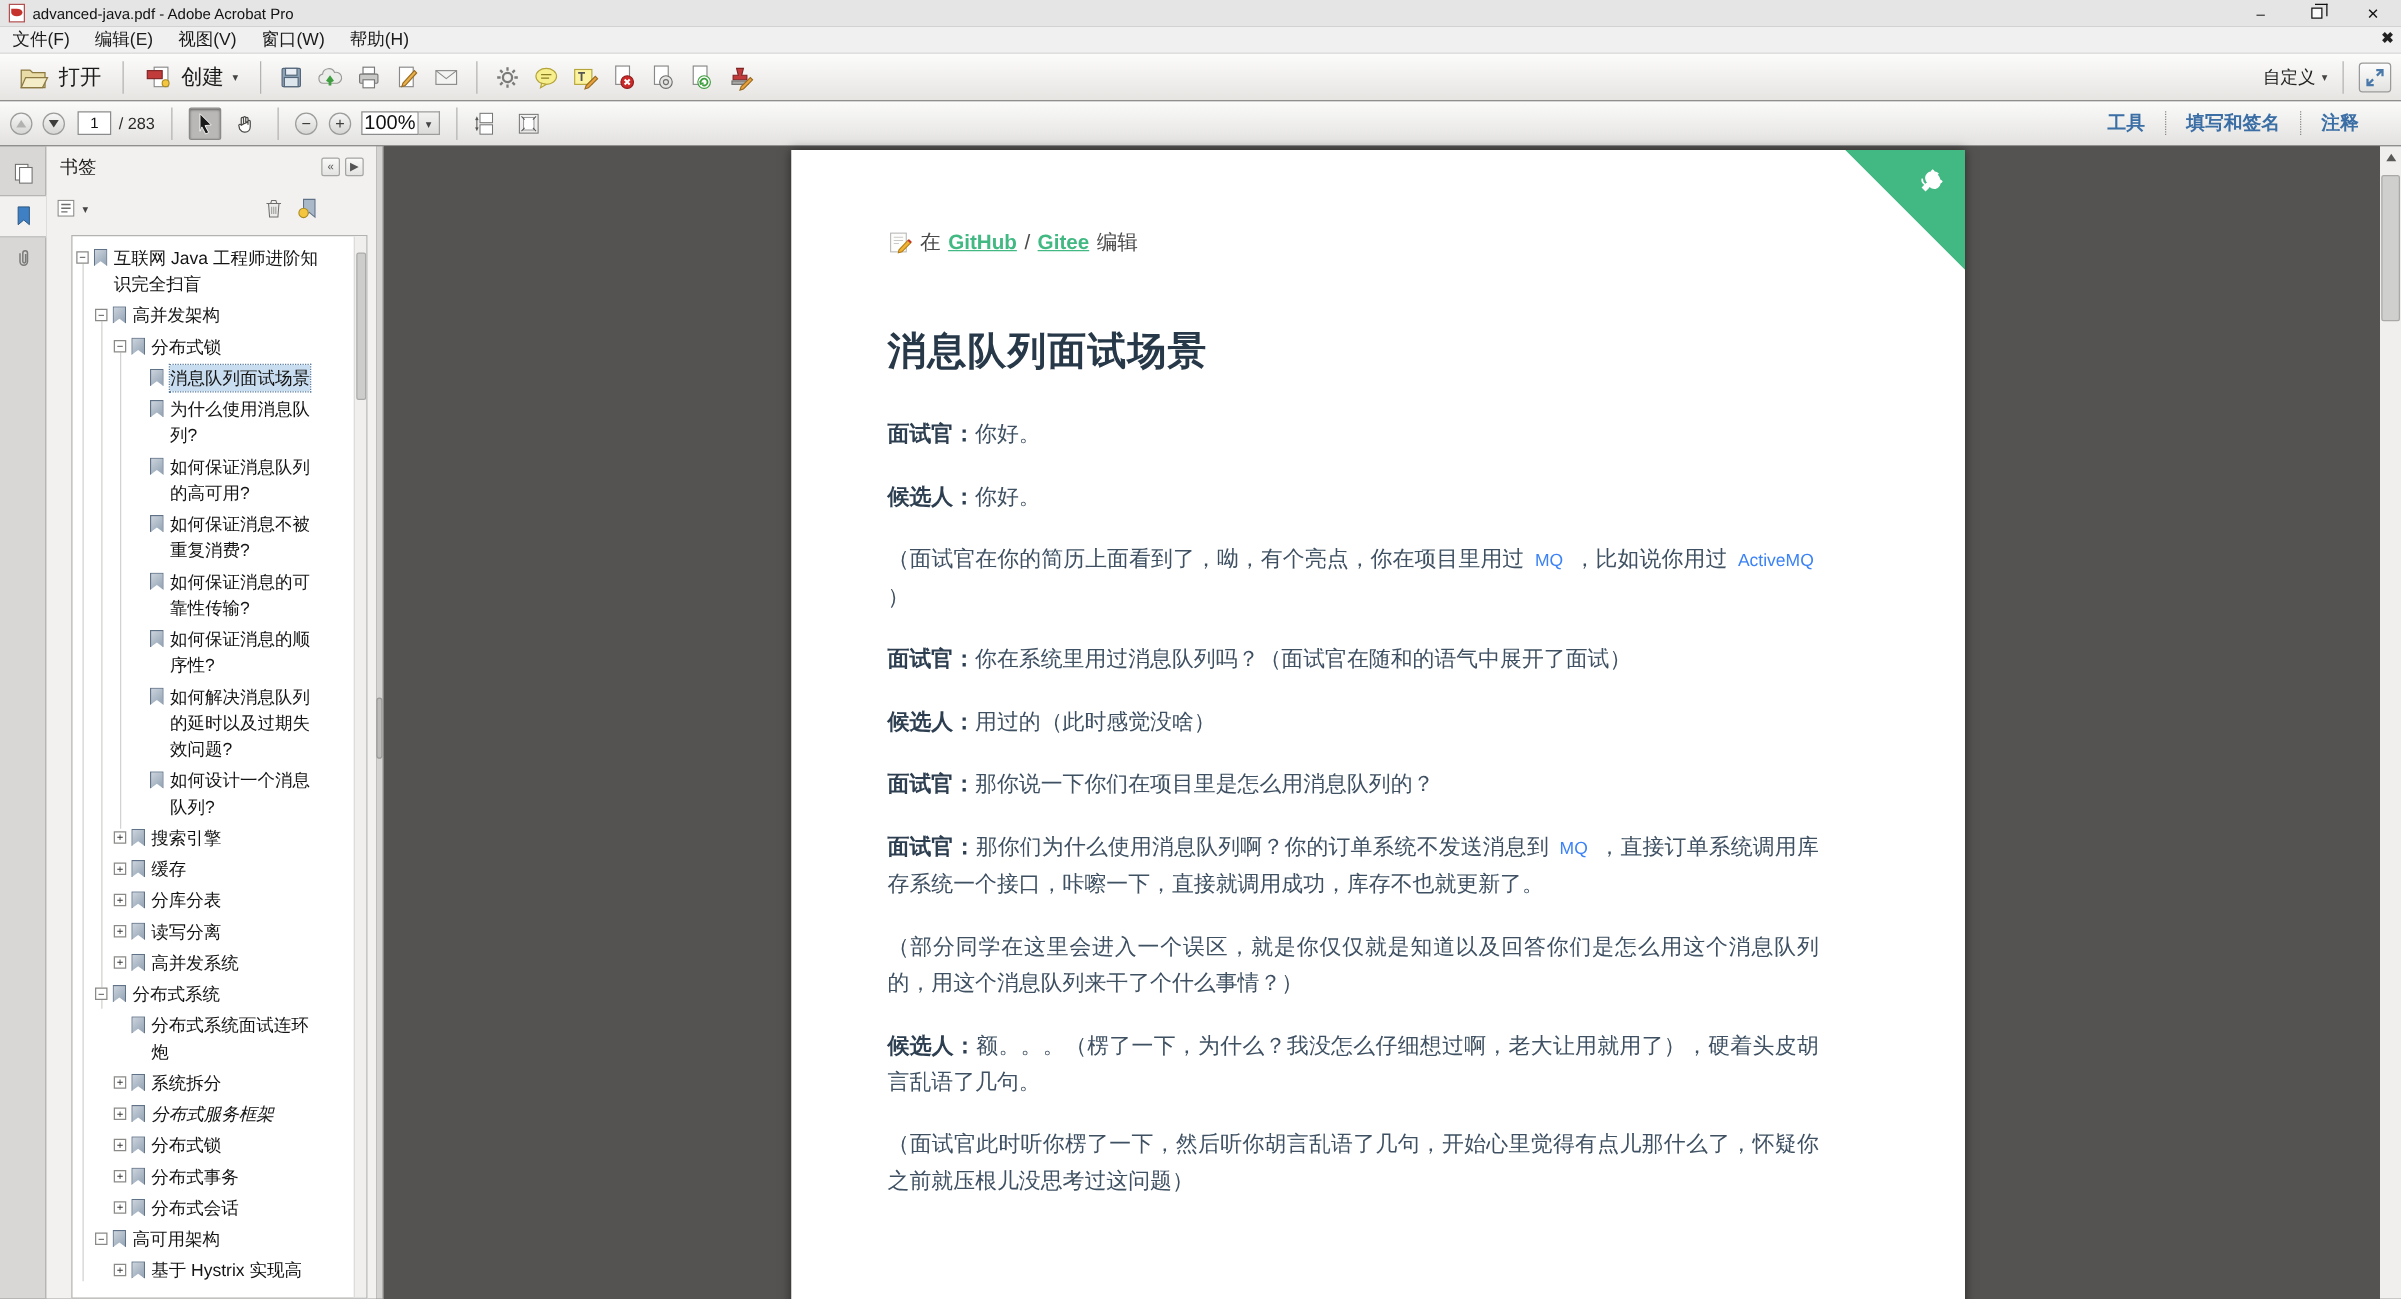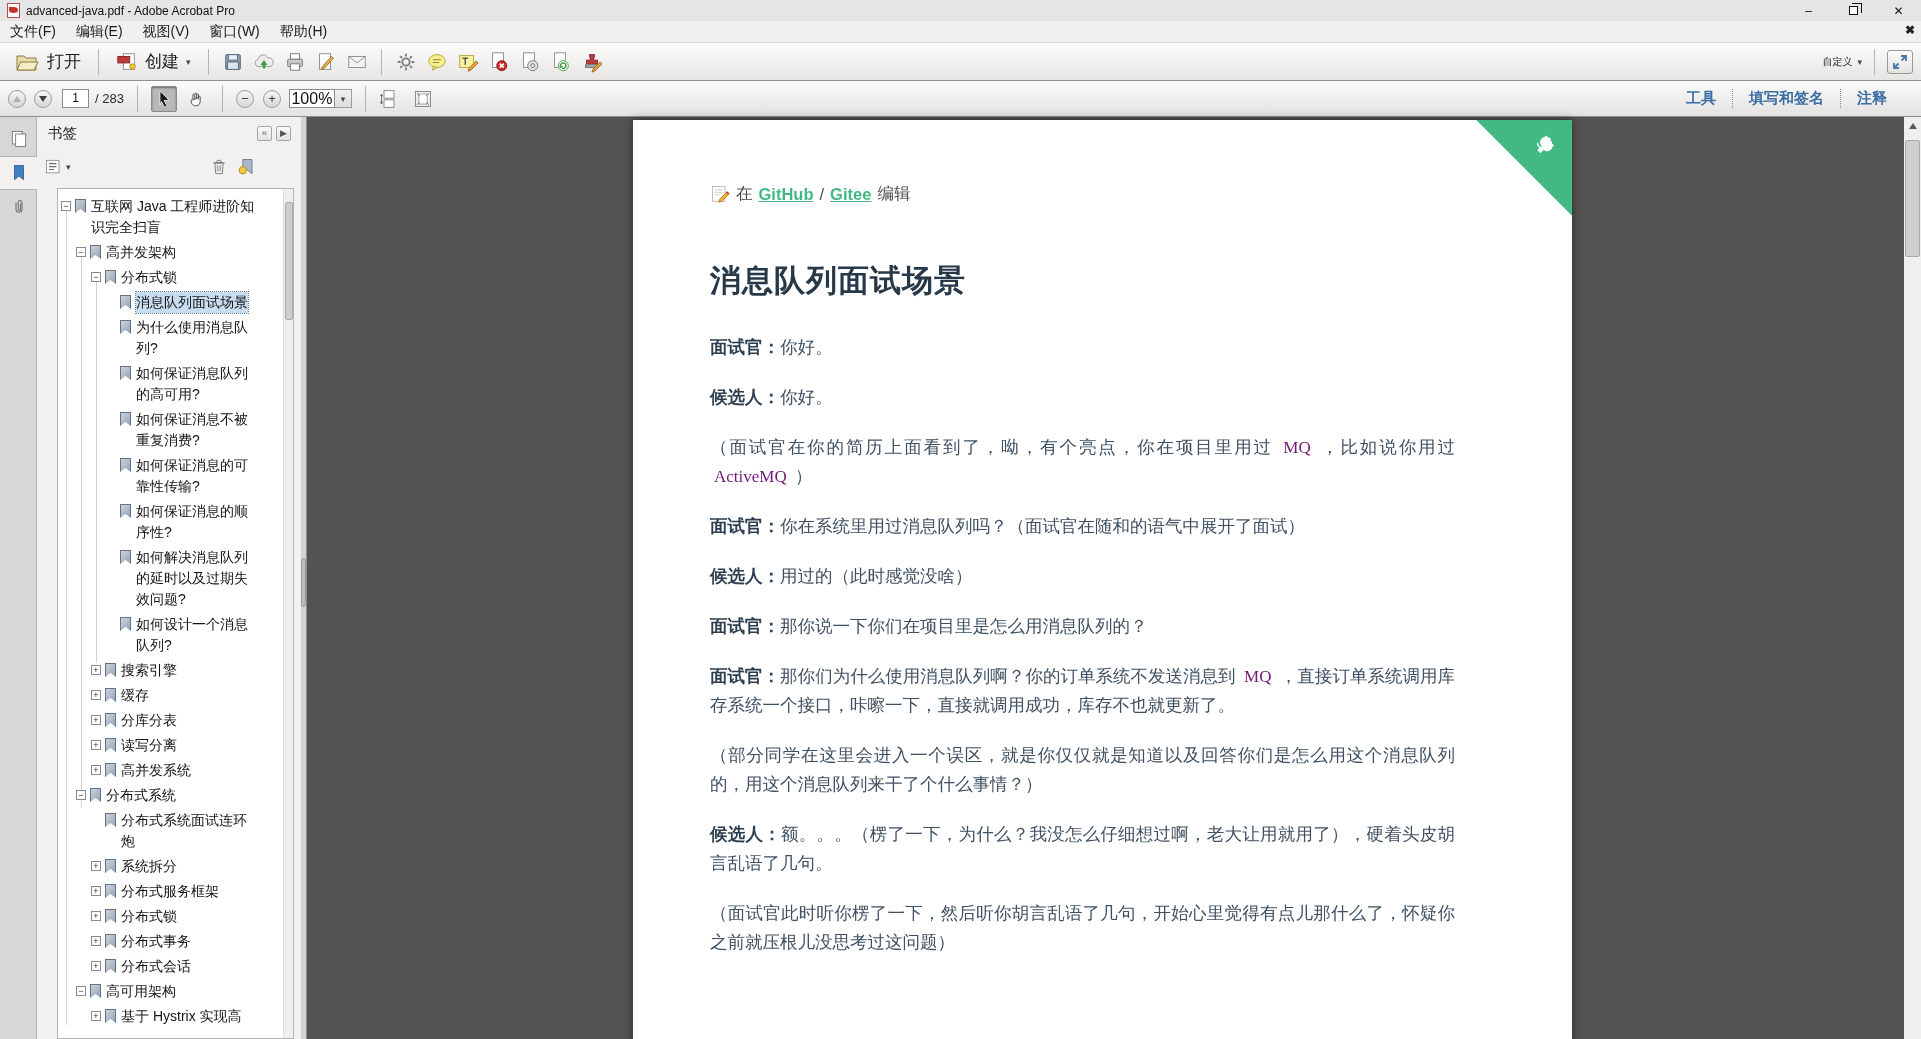--- a/index.html
+++ b/index.html
@@ -34,21 +34,21 @@
   #toolbar-nav { position:absolute; left:0; top:81px; width:1921px; height:36px;
     background:linear-gradient(#fbfbfa,#e3e2e0); border-bottom:1px solid #8f8f8f;
     display:flex; align-items:center; padding-left:8px; }
   .tb-divider { width:1px; height:26px; background:#b3b3b1; margin:0 13px; }
   .tb-btn { display:flex; align-items:center; gap:7px; padding:2px 4px; border-radius:3px; }
   .tb-label { font-size:17px; color:#1a1a1a; }
   .ticon { width:22px; height:22px; display:block; }
   .icon-row { display:flex; align-items:center; gap:9px; }
   .caret { font-size:9px; color:#444; }
   #toolbar-right { margin-left:auto; display:flex; align-items:center; margin-right:8px; }
-  #customize-label { font-size:10px; color:#222; margin-right:5px; }
+  #customize-label { font-size:14px; color:#222; margin-right:5px; }
   #expand-btn { width:26px; height:24px; border:1px solid #9a9a9a; border-radius:3px;
     background:linear-gradient(#fdfdfd,#e2e2e0); display:flex; align-items:center; justify-content:center; margin-left:12px; }
 
   .circle-btn { width:18px; height:18px; border-radius:50%;
     background:linear-gradient(#f6f6f6,#d6d6d4); border:1px solid #9c9c9a;
     display:flex; align-items:center; justify-content:center; }
   .arr-up { width:0; height:0; border-left:4px solid transparent; border-right:4px solid transparent; border-bottom:6px solid #b2b2b0; }
   .arr-down { width:0; height:0; border-left:4px solid transparent; border-right:4px solid transparent; border-top:6px solid #3d3d3b; }
   #page-num-box { width:27px; height:19px; background:#fff; border:1px solid #8c8c8c;
     font-size:12px; color:#111; text-align:center; line-height:17px; margin:0 6px 0 10px; }
@@ -111,21 +111,21 @@
     clip-path:polygon(0 0,100% 0,100% 100%); }
   #ribbon .octo { position:absolute; left:50px; top:12px; transform:rotate(45deg); }
   #page-content { padding:63px 117px 0 77px; }
   #edit-line { display:flex; align-items:center; gap:6px; font-size:16.5px; color:#4a4a4a; }
   #edit-line a { font-weight:bold; text-decoration:underline; }
   #doc-title { margin-top:55px; font-size:31px; font-weight:bold; color:#273849; letter-spacing:1px; }
   #doc-paragraphs { margin-top:31px; }
   .paragraph { font-family:"Liberation Serif","DejaVu Serif",serif; font-size:17.5px;
     line-height:29px; color:#3e5062; text-align:justify; margin-bottom:21px; }
   .pl { font-family:"Liberation Sans",sans-serif; font-weight:bold; color:#2c3e50; }
-  .pc { font-family:Liberation Serif, serif; font-size:17px; color:#701a75; padding:0 4px; }
+  .pc { font-family:Liberation Sans, sans-serif; font-size:14px; color:#3b82f6; padding:0 4px; }
 
   
   #main-scrollbar { position:absolute; right:0; top:0; width:17px; height:100%; background:#f0efee; }
   #msb-up { width:17px; height:17px; display:flex; align-items:center; justify-content:center; }
   #msb-up .tri { width:0; height:0; border-left:4px solid transparent; border-right:4px solid transparent; border-bottom:6px solid #5a5a58; }
   #msb-thumb { position:absolute; left:1px; top:23px; width:15px; height:117px;
     background:#cfcfcd; border:1px solid #a9a9a7; border-radius:2px; }
 </style>
 </head>
 <body>
@@ -440,21 +440,21 @@
 炮</span>
           </div>
           <div class="tree-item">
             <span class="bm-toggle" style="left: 33px;">+</span>
             <span class="bm-flag" style="left: 47px;"></span>
             <span class="bm-label" style="margin-left: 63px;">系统拆分</span>
           </div>
           <div class="tree-item">
             <span class="bm-toggle" style="left: 33px;">+</span>
             <span class="bm-flag" style="left: 47px;"></span>
-            <span class="bm-label" style="margin-left: 63px;">分布式服务框架</span>
+            <span class="bm-label" style="margin-left: 63px; font-style: italic;">分布式服务框架</span>
           </div>
           <div class="tree-item">
             <span class="bm-toggle" style="left: 33px;">+</span>
             <span class="bm-flag" style="left: 47px;"></span>
             <span class="bm-label" style="margin-left: 63px;">分布式锁</span>
           </div>
           <div class="tree-item">
             <span class="bm-toggle" style="left: 33px;">+</span>
             <span class="bm-flag" style="left: 47px;"></span>
             <span class="bm-label" style="margin-left: 63px;">分布式事务</span>

